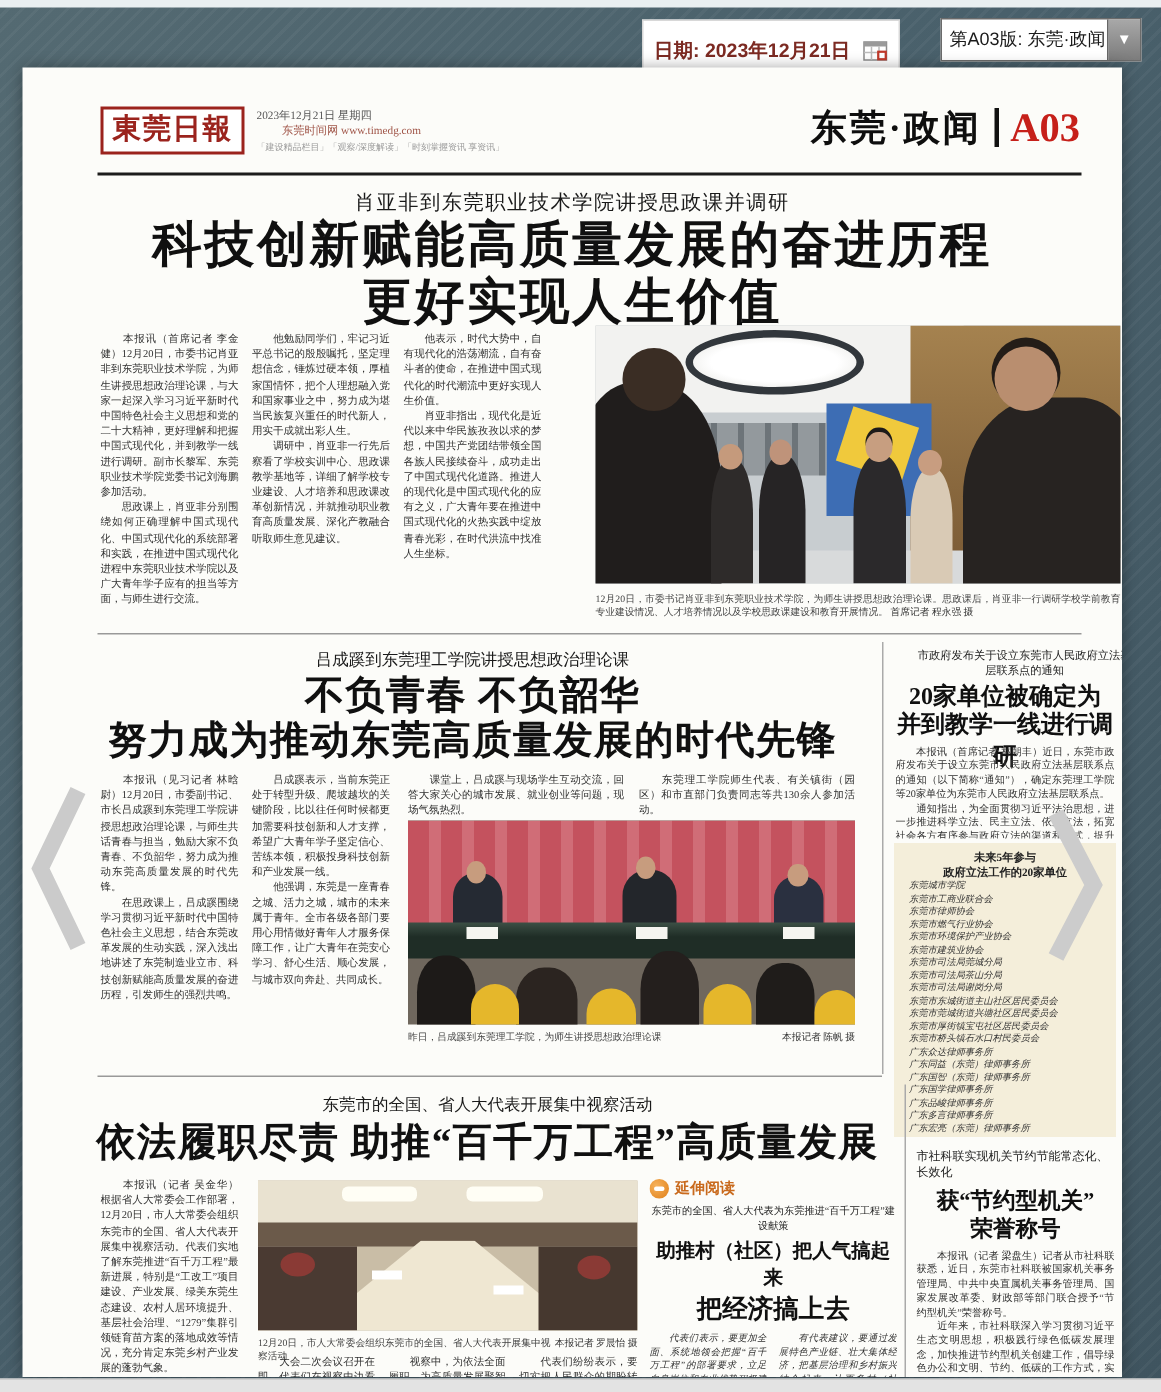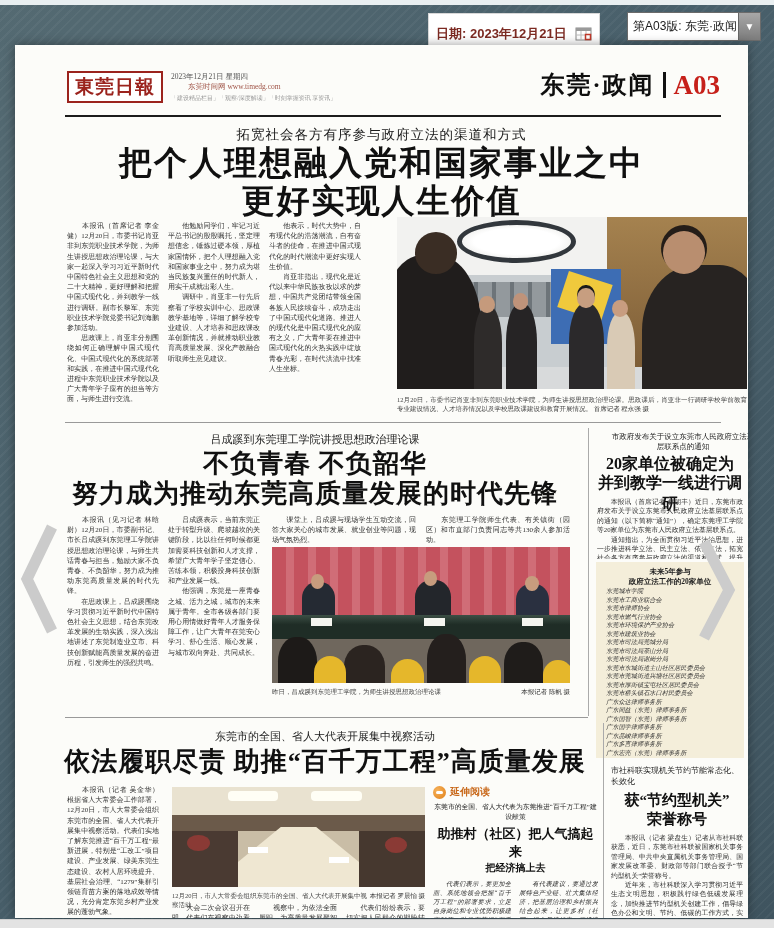--- a/index.html
+++ b/index.html
@@ -107,22 +107,22 @@
       <div class="m2">东莞时间网 www.timedg.com</div>
       <div class="m3">「建设精品栏目」「观察/深度解读」「时刻掌握资讯 享资讯」</div>
     </div>
     <div class="abs mast-right">
       <span class="sect">东莞·政闻</span>
       <span class="sect-bar"></span>
       <span class="pageno">A03</span>
     </div>
     <div class="abs mast-rule"></div>
 
-    <div class="abs ctr kicker" style="left:0;top:81px;width:733px;">拓宽社会各方有序参与政府立法的渠道和方式</div>
-    <div class="abs ctr hl h1a" style="left:0;top:96px;width:733px;">把个人理想融入党和国家事业之中</div>
+    <div class="abs ctr kicker" style="left:0;top:81px;width:733px;">肖亚非到东莞职业技术学院讲授思政课并调研</div>
+    <div class="abs ctr hl h1a" style="left:0;top:96px;width:733px;">科技创新赋能高质量发展的奋进历程</div>
     <div class="abs ctr hl h1a" style="left:0;top:134px;width:733px;">更好实现人生价值</div>
     <div class="abs cols" style="left:52px;top:176px;width:300px;height:196px;">
       <div class="col">　　本报讯（首席记者 李金健）12月20日，市委书记肖亚非到东莞职业技术学院，为师生讲授思想政治理论课，与大家一起深入学习习近平新时代中国特色社会主义思想和党的二十大精神，更好理解和把握中国式现代化，并到教学一线进行调研。副市长黎军、东莞职业技术学院党委书记刘海鹏参加活动。
 　　思政课上，肖亚非分别围绕如何正确理解中国式现代化、中国式现代化的系统部署和实践，在推进中国式现代化进程中东莞职业技术学院以及广大青年学子应有的担当等方面，与师生进行交流。</div>
       <div class="col">　　他勉励同学们，牢记习近平总书记的殷殷嘱托，坚定理想信念，锤炼过硬本领，厚植家国情怀，把个人理想融入党和国家事业之中，努力成为堪当民族复兴重任的时代新人，用实干成就出彩人生。
 　　调研中，肖亚非一行先后察看了学校实训中心、思政课教学基地等，详细了解学校专业建设、人才培养和思政课改革创新情况，并就推动职业教育高质量发展、深化产教融合听取师生意见建议。</div>
       <div class="col">　　他表示，时代大势中，自有现代化的浩荡潮流，自有奋斗者的使命，在推进中国式现代化的时代潮流中更好实现人生价值。
 　　肖亚非指出，现代化是近代以来中华民族孜孜以求的梦想，中国共产党团结带领全国各族人民接续奋斗，成功走出了中国式现代化道路。推进人的现代化是中国式现代化的应有之义，广大青年要在推进中国式现代化的火热实践中绽放青春光彩，在时代洪流中找准人生坐标。</div>
     </div>
 
@@ -256,21 +256,21 @@
       <div class="col" style="width:79px;">　　代表们纷纷表示，要切实把人民群众的期盼转化为履职动力，在推进“百千万工程”中展现代表担当、贡献代表力量。</div>
     </div>
 
     <div class="abs" style="left:418px;top:740px;width:165px;height:133px;overflow:hidden;">
       <div class="badge">
         <span class="bicon"></span>
         <span class="btxt">延伸阅读</span>
       </div>
       <div class="ctr" style="font-size:6.8px;margin-top:3px;color:#222;">东莞市的全国、省人大代表为东莞推进“百千万工程”建设献策</div>
       <div class="ctr hl" style="font-size:13px;margin-top:3px;">助推村（社区）把人气搞起来</div>
-      <div class="ctr hl" style="font-size:10px;">把经济搞上去</div>
+      <div class="ctr hl" style="font-size:17px;">把经济搞上去</div>
       <div style="display:flex;gap:8px;margin-top:4px;">
         <div class="col ital" style="width:78px;font-size:6.3px;line-height:9px;">　　代表们表示，要更加全面、系统地领会把握“百千万工程”的部署要求，立足自身岗位和专业优势积极建言献策，助推东莞把“百千万工程”的蓝图变成实景，形成一批示范样板。</div>
         <div class="col ital" style="width:79px;font-size:6.3px;line-height:9px;">　　有代表建议，要通过发展特色产业链、壮大集体经济，把基层治理和乡村振兴结合起来，让更多村（社区）把人气搞起来、把经济搞上去，走进共同富裕的“春天”里。</div>
       </div>
     </div>
 
     <div class="abs vrule" style="left:588px;top:678px;width:1px;height:195px;"></div>
 
     <div class="abs" style="left:596px;top:720px;width:132px;font-size:8px;line-height:11px;color:#222;">市社科联实现机关节约节能常态化、长效化</div>
     <div class="abs ctr hl h5a" style="left:596px;top:746px;width:132px;">获“节约型机关”</div>

